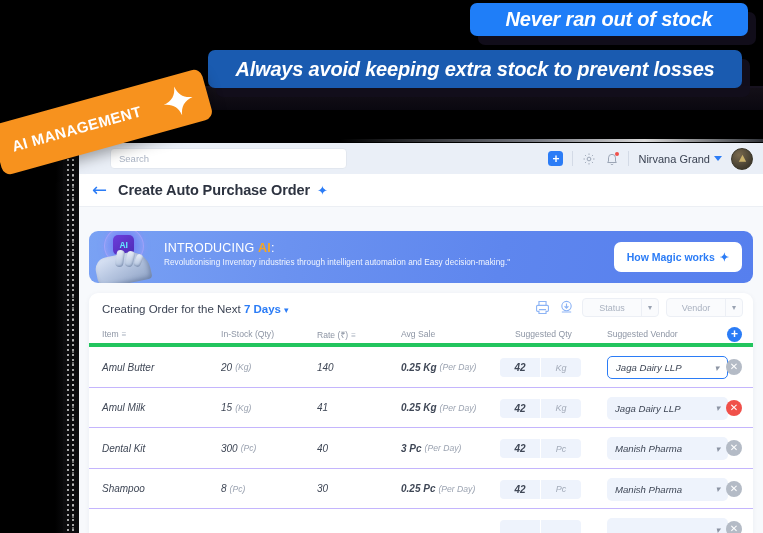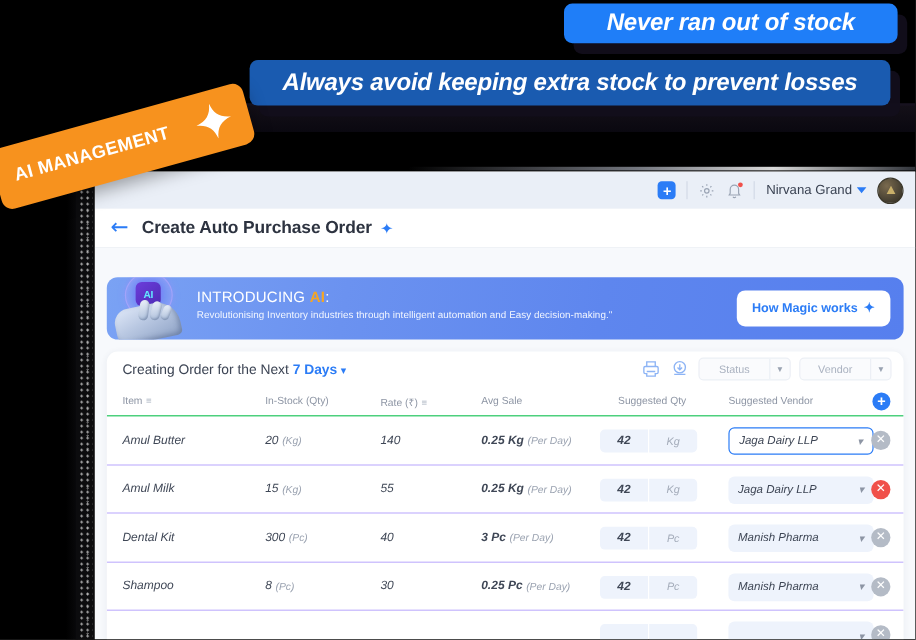--- a/index.html
+++ b/index.html
@@ -197,21 +197,21 @@
     min-width: 58px; display: flex; align-items: center; justify-content: center;
     font-size: 9px; color: #aab2c0; padding: 0 8px;
   }
   .pill-select .arw {
     width: 17px; display: flex; align-items: center; justify-content: center;
     border-left: 1px solid #eceff5; font-size: 8px; color: #9aa3b2;
   }
 
   
   .tbl-colhead {
-    position: relative; height: 22px; border-bottom: 1px solid #22c55e;
+    position: relative; height: 22px; border-bottom: 4px solid #22c55e;
   }
   .tbl-colhead .ch {
     position: absolute; top: 4px; font-size: 8.6px; color: #8d95a4;
     display: flex; align-items: center; gap: 3px; white-space: nowrap;
   }
   .sortico { font-size: 8px; color: #aab2c0; }
   .add-row-btn {
     position: absolute; right: 11px; top: 2px;
     width: 15px; height: 15px; border-radius: 50%; background: #2b7cf6;
     color: #fff; font-size: 12px; line-height: 14px; text-align: center; font-weight: 700;
@@ -308,20 +308,23 @@
   <div class="backdrop-sheen"></div>
   <div class="edge-glint"></div>
 
   <div class="rail-soft"></div>
   <div class="left-rail"></div>
   <div class="left-rail-dots"></div>
 
   <div class="app-window">
 
     <div class="app-topbar">
+      <div class="search-box">
+        <span class="ph">Search</span>
+      </div>
 
       <div class="topbar-right">
         <div class="plus-sq">+</div>
         <div class="tb-div"></div>
         <div class="ic-gear">
           <svg viewBox="0 0 24 24" width="14" height="14" fill="none" stroke="#9aa4b4" stroke-width="1.7">
             <circle cx="12" cy="12" r="3.2"></circle>
             <path d="M12 2.6v2.3M12 19.1v2.3M2.6 12h2.3M19.1 12h2.3M5.4 5.4l1.6 1.6M17 17l1.6 1.6M18.6 5.4L17 7M7 17l-1.6 1.6"></path>
           </svg>
         </div>
@@ -454,21 +457,21 @@
         </div>
         <div class="del-btn">✕</div>
       </div>
 
       <div class="trow">
         <div class="cell" style="left:13px;">Amul Milk</div>
         <div class="cell" style="left:132px;">
           <span>15</span>
           <span class="unit-muted">(Kg)</span>
         </div>
-        <div class="cell" style="left:228px;">55</div>
+        <div class="cell" style="left:228px;">41</div>
         <div class="cell" style="left:312px;">
           <span style="font-weight:700;">0.25 Kg</span>
           <span class="unit-muted">(Per Day)</span>
         </div>
         <div class="qty-chip" style="left:411px;">42</div>
         <div class="qty-unit" style="left:452px;">Kg</div>
         <div class="vendor-sel" style="left:518px;">
           <span>Jaga Dairy LLP</span>
           <span class="vc">▾</span>
         </div>

